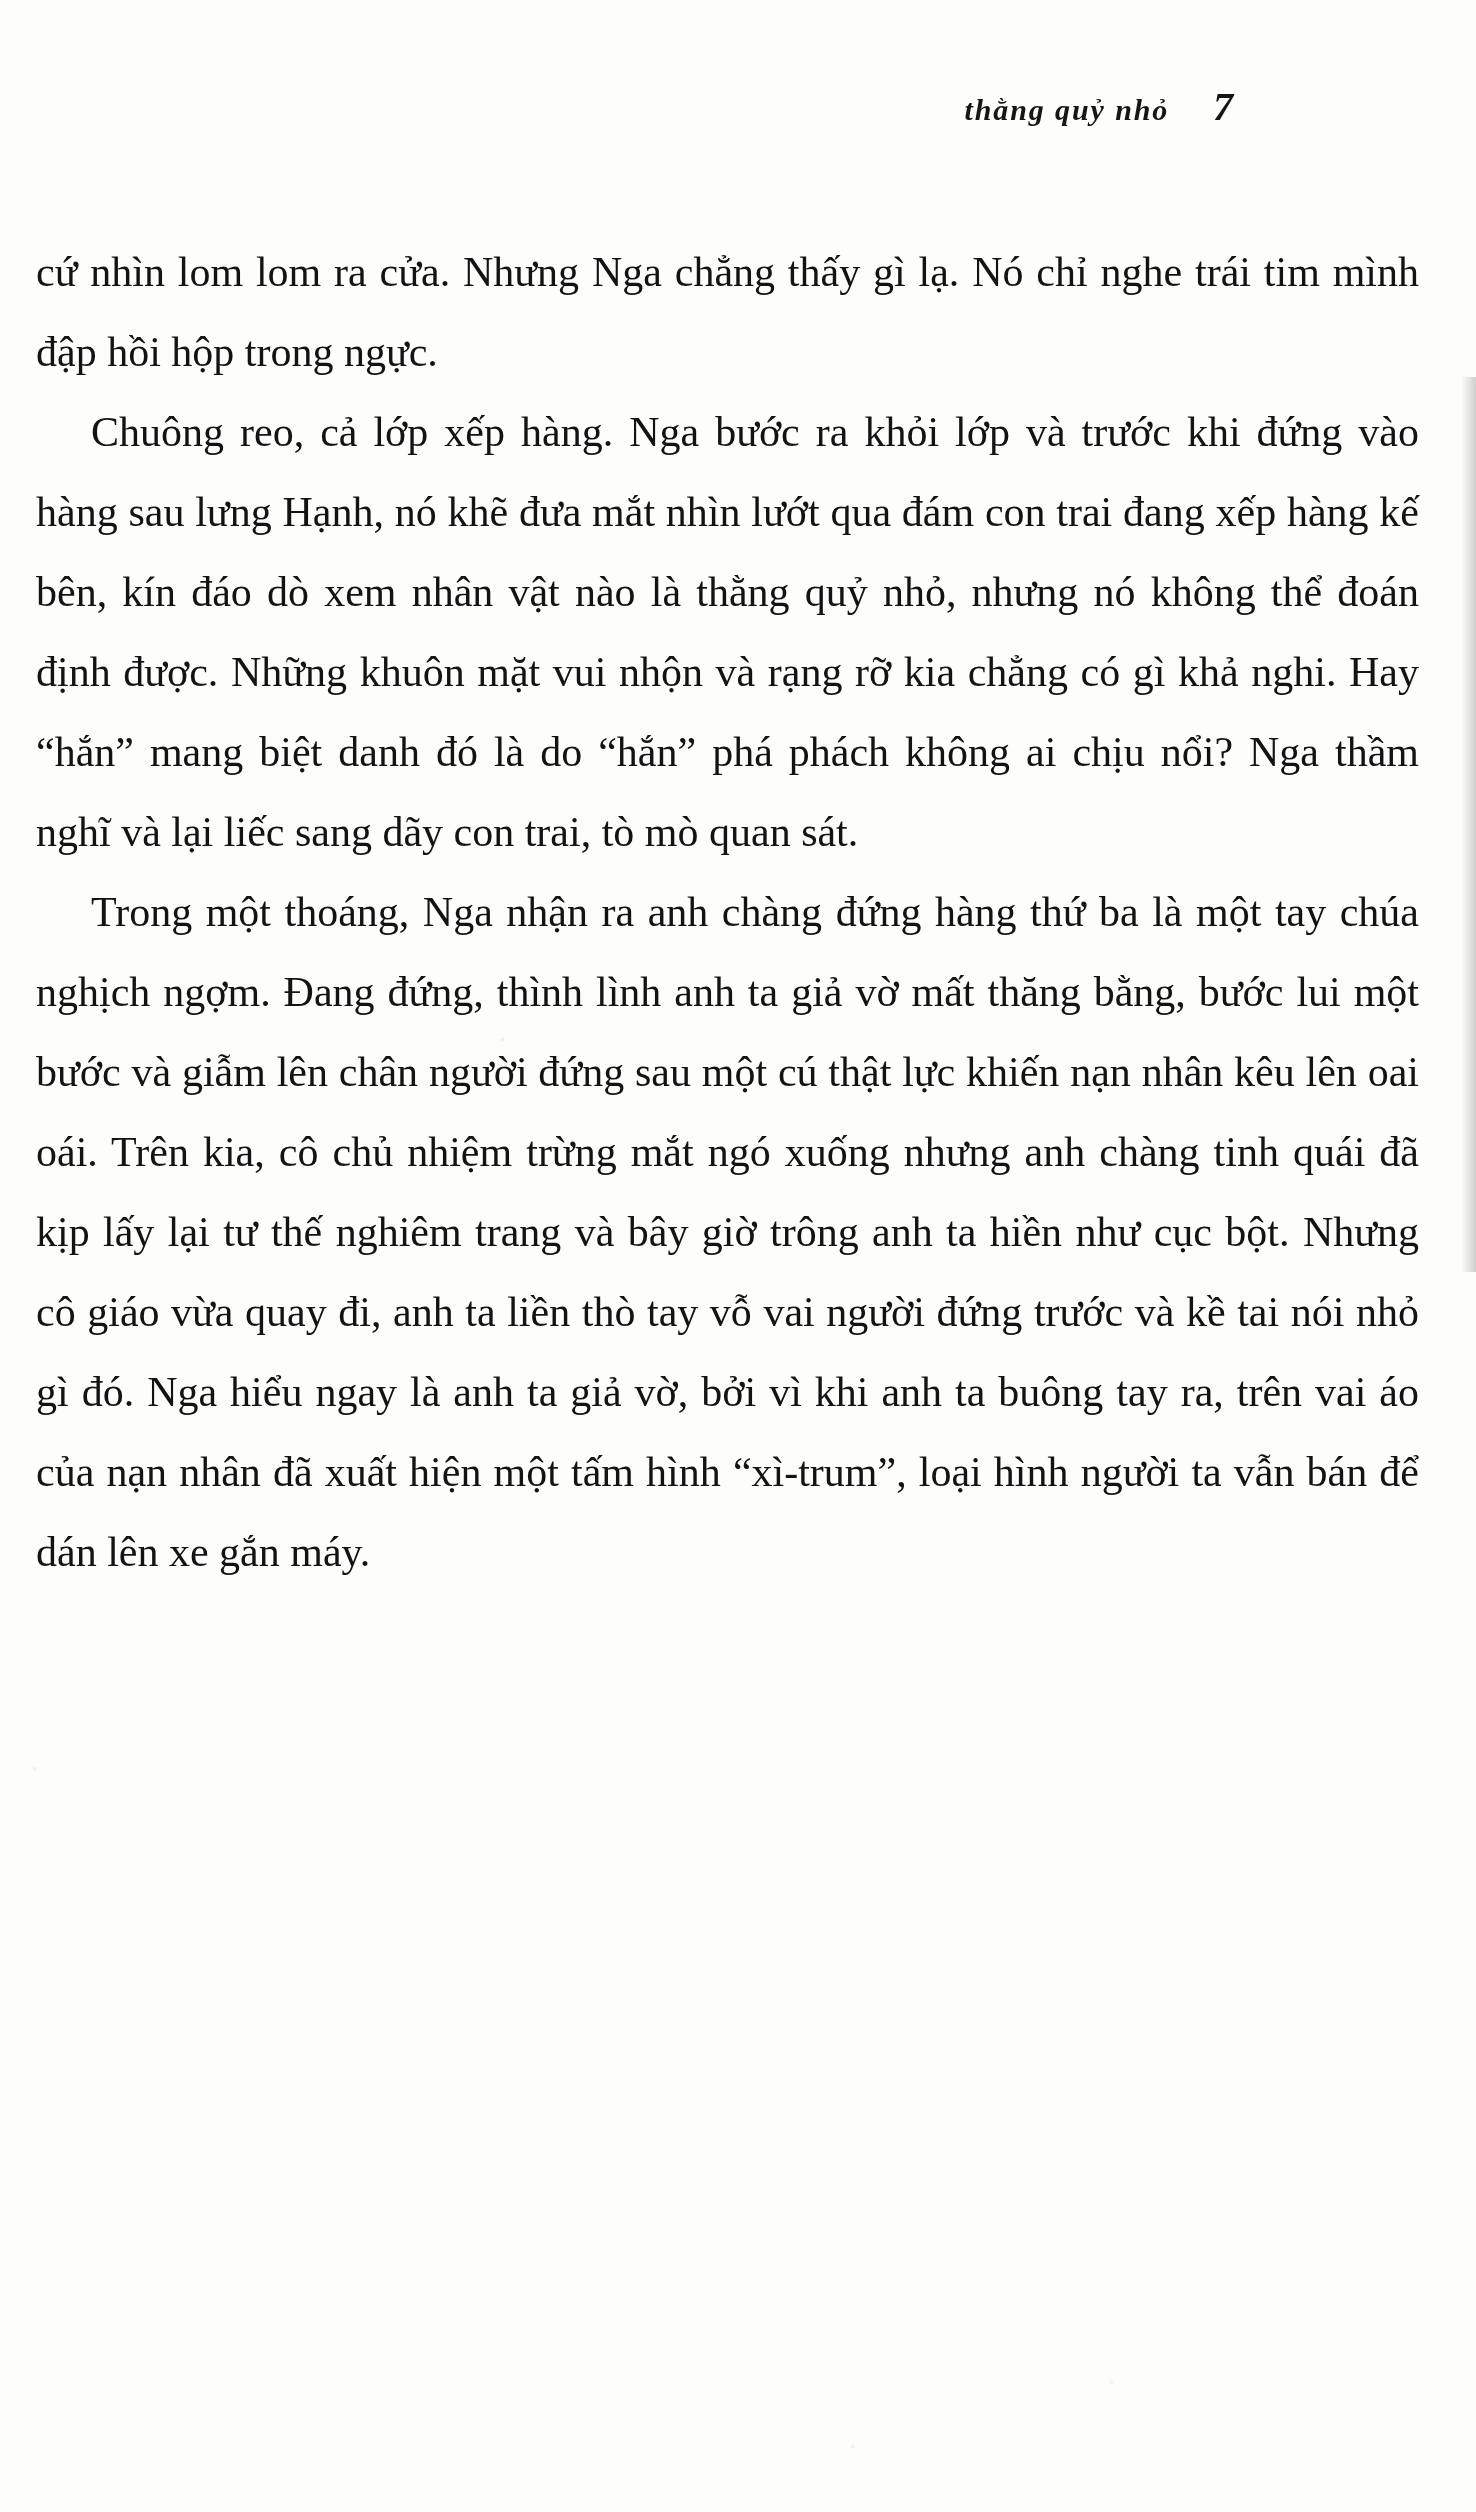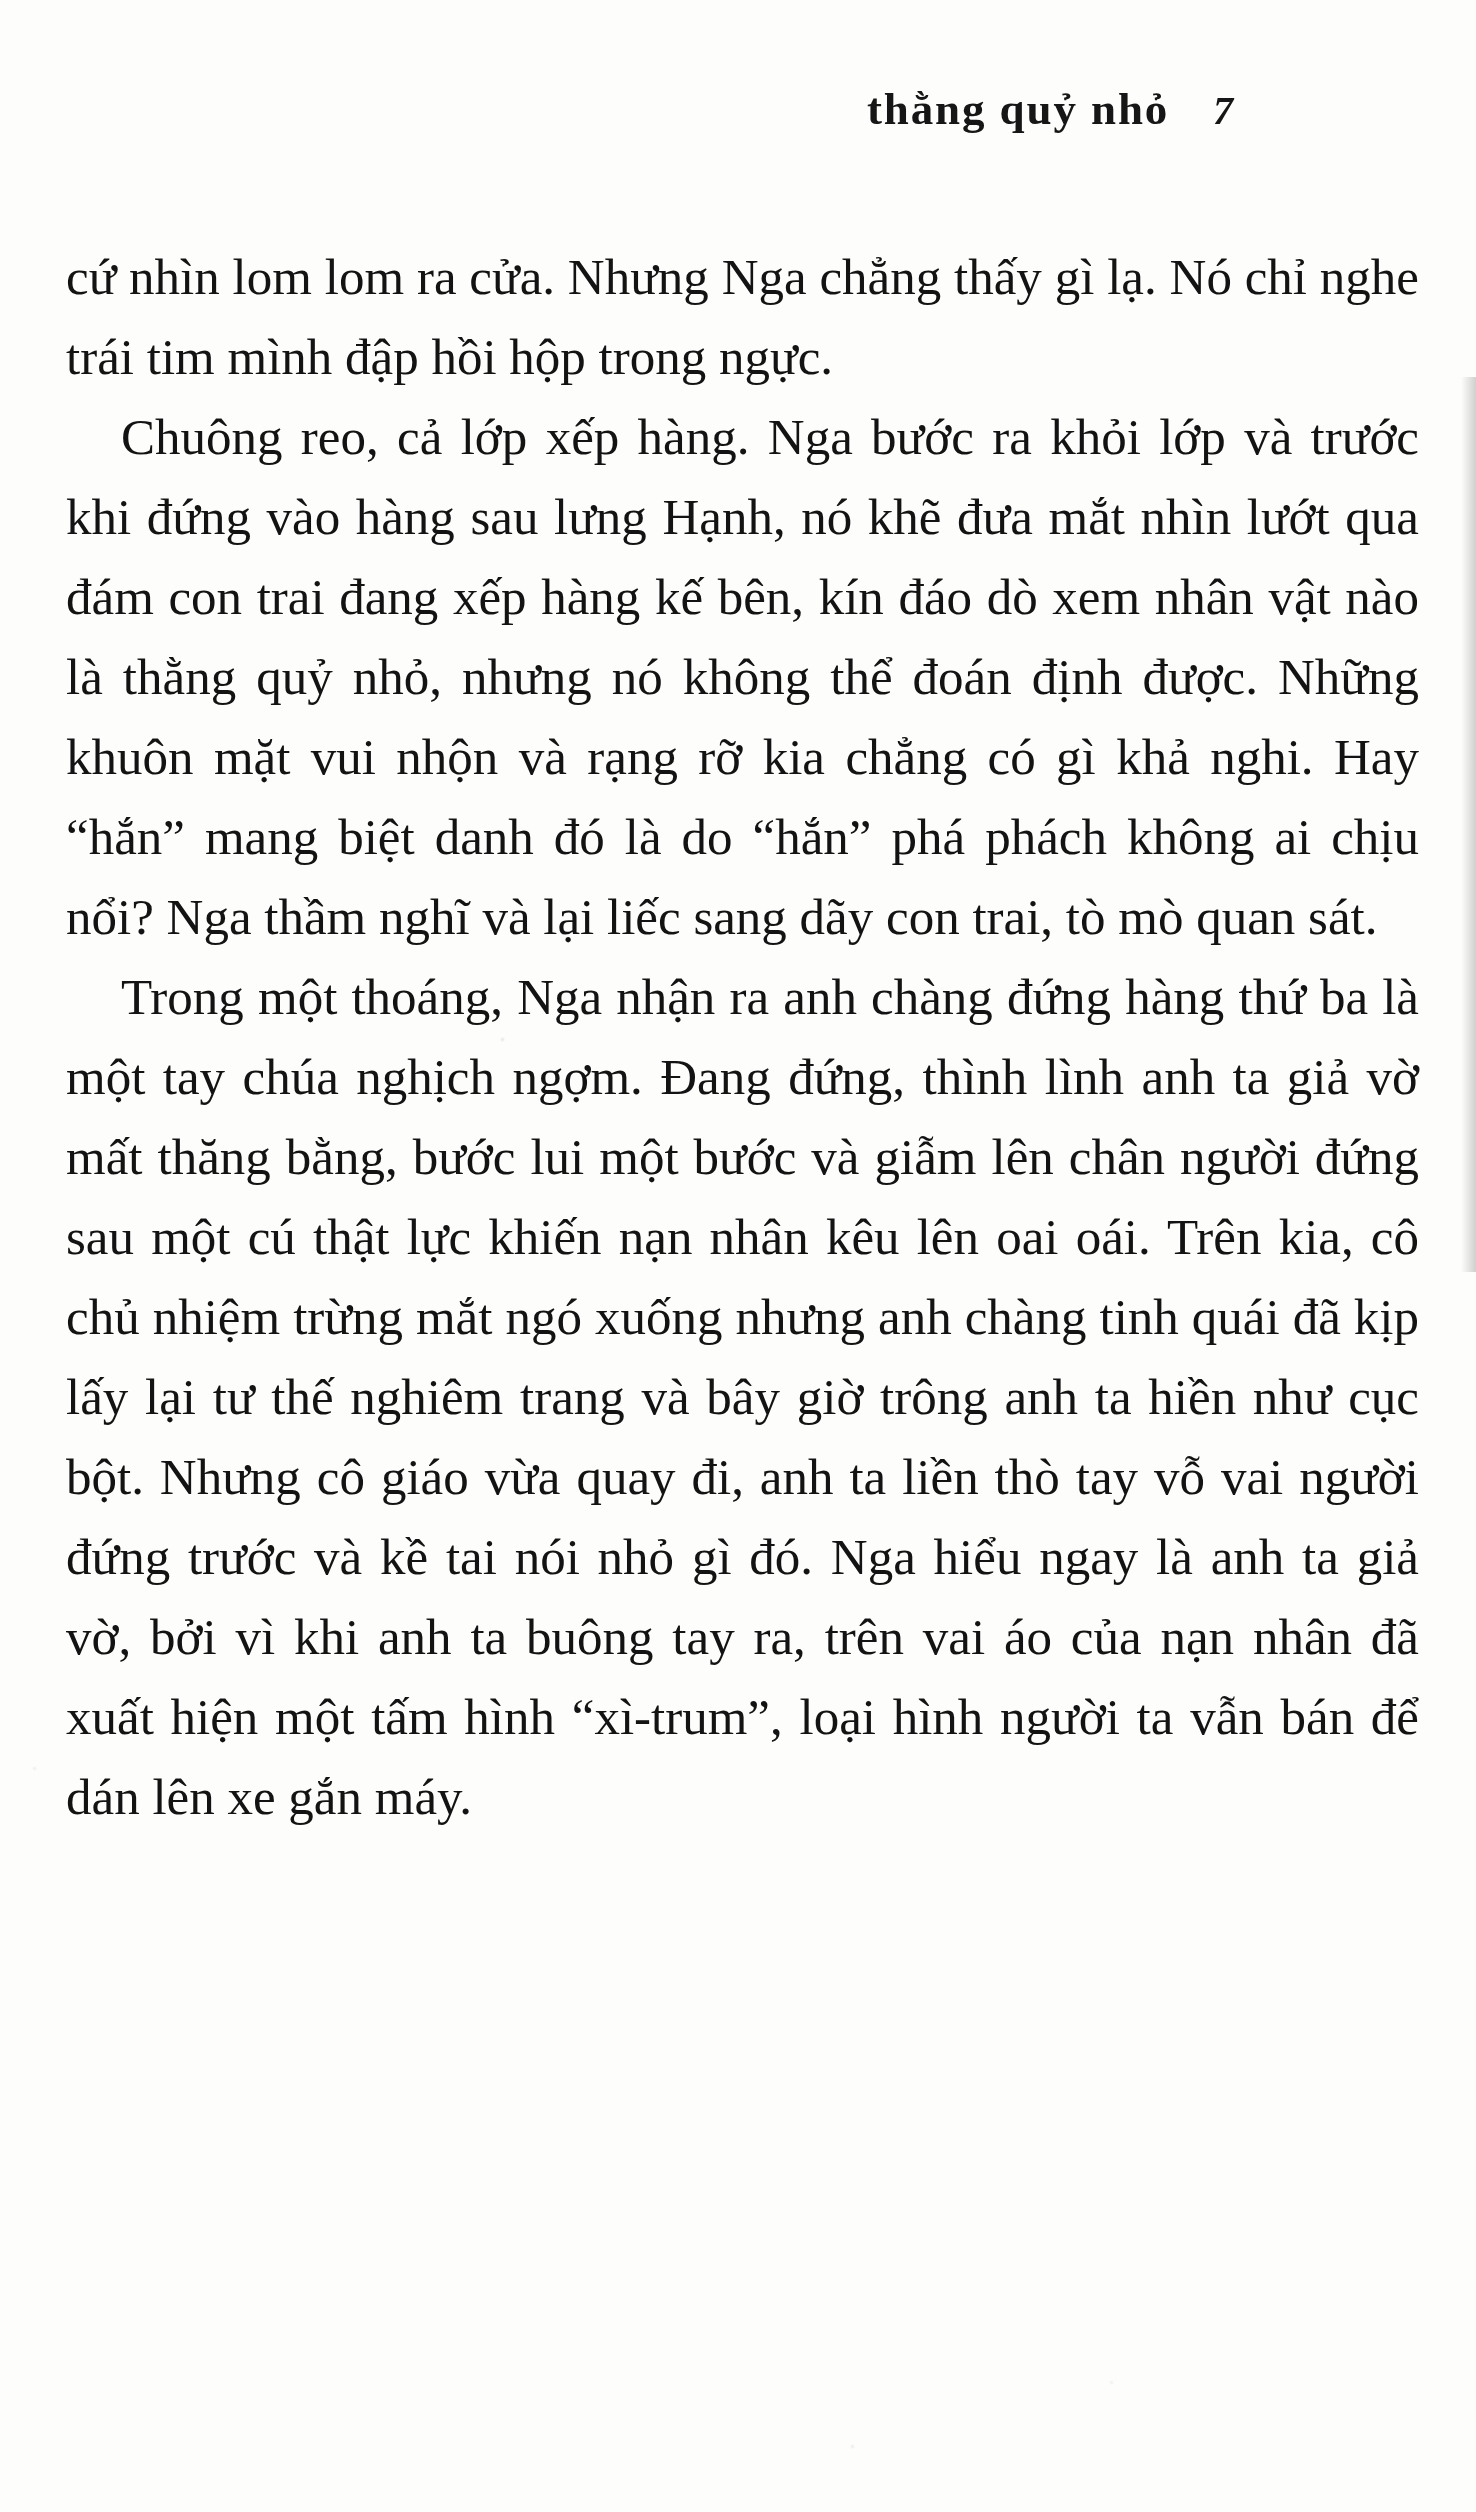--- a/index.html
+++ b/index.html
@@ -21,41 +21,42 @@
 
   
   .page-header {
     padding-top: 83px;
     padding-right: 243px;
     text-align: right;
     white-space: nowrap;
   }
 
   .running-title {
+    font-style: italic;
     font-weight: 600;
-    font-size: 45px;
+    font-size: 30px;
     letter-spacing: 1.9px;
     color: #161616;
   }
 
   .page-number {
     display: inline-block;
     margin-left: 40px;
     font-weight: 700;
     font-style: italic;
     font-size: 40px;
     color: #161616;
   }
 
   
   .page-body {
     margin-top: 102px;
-    padding-left: 66px;
+    padding-left: 36px;
     padding-right: 57px;
-    font-size: 51px;
+    font-size: 42px;
     line-height: 80px;
     text-align: justify;
     text-justify: inter-word;
     color: #131313;
   }
 
   .page-body p {
     text-indent: 55px;
     margin: 0;
   }

